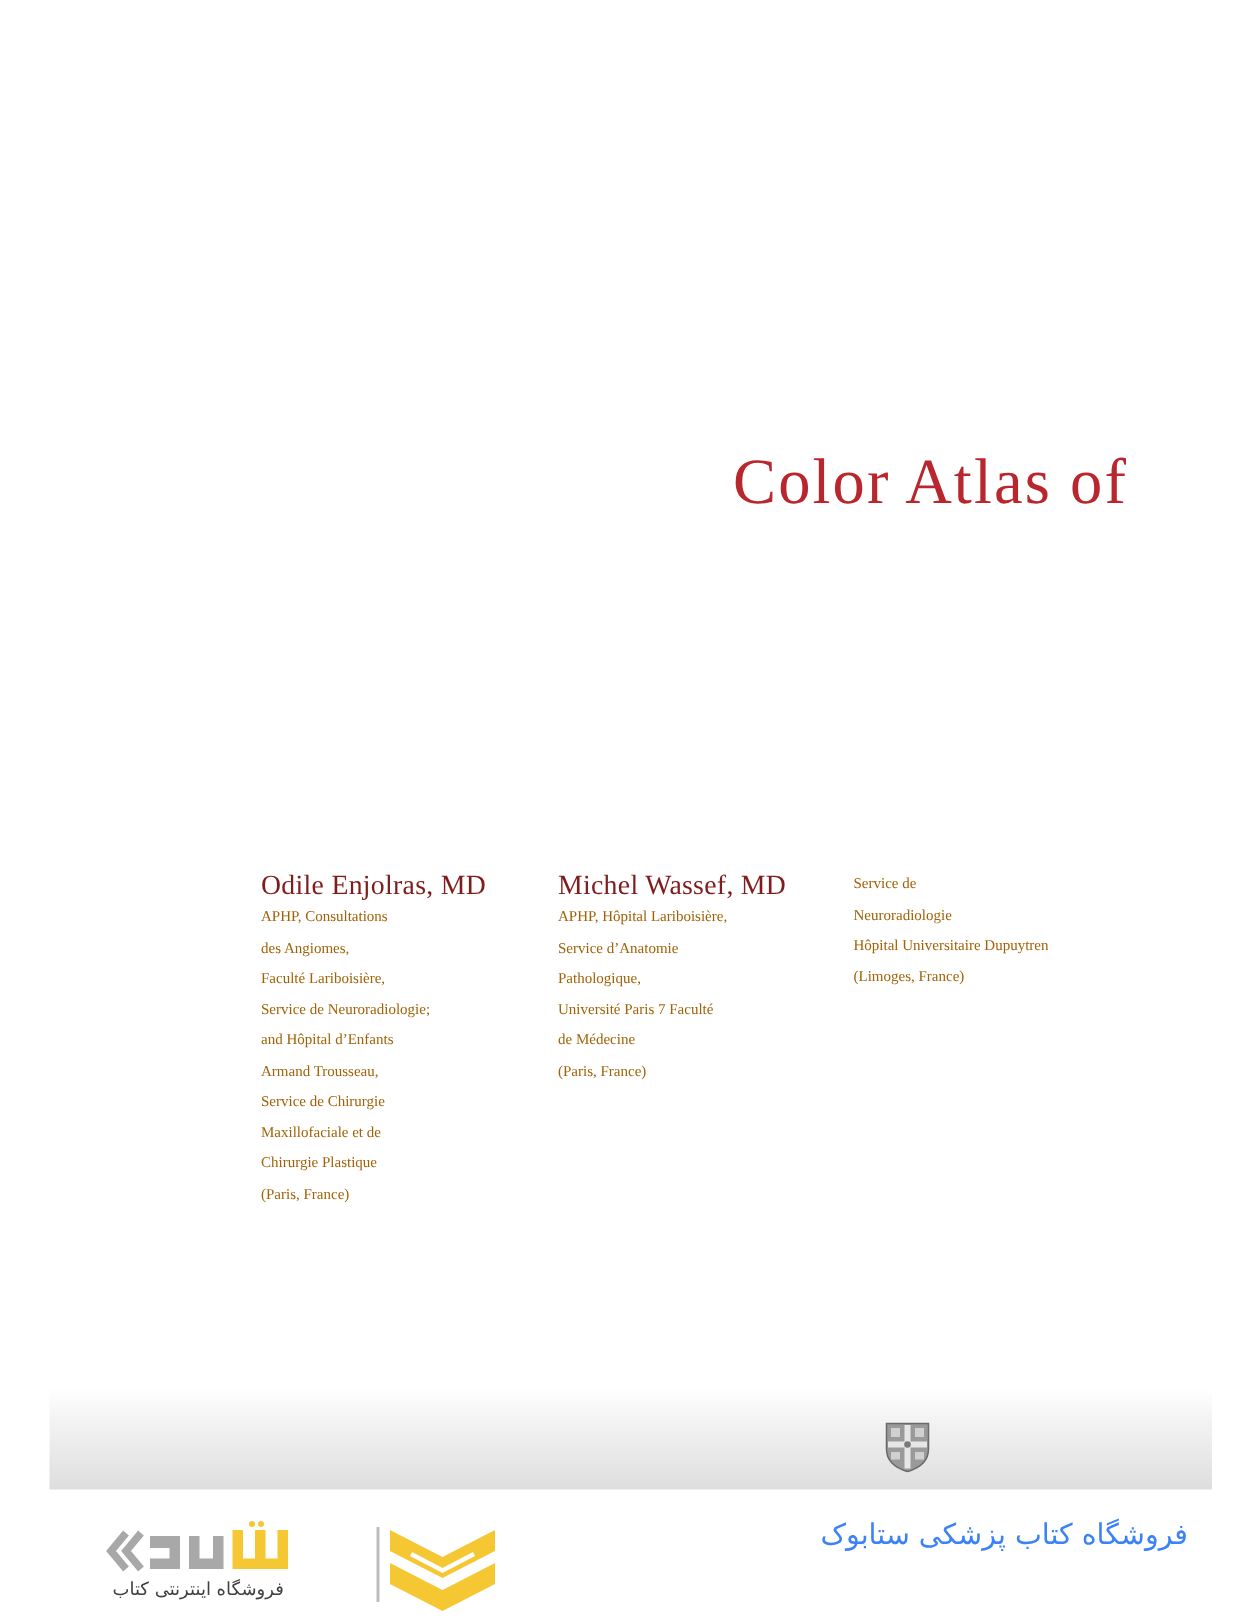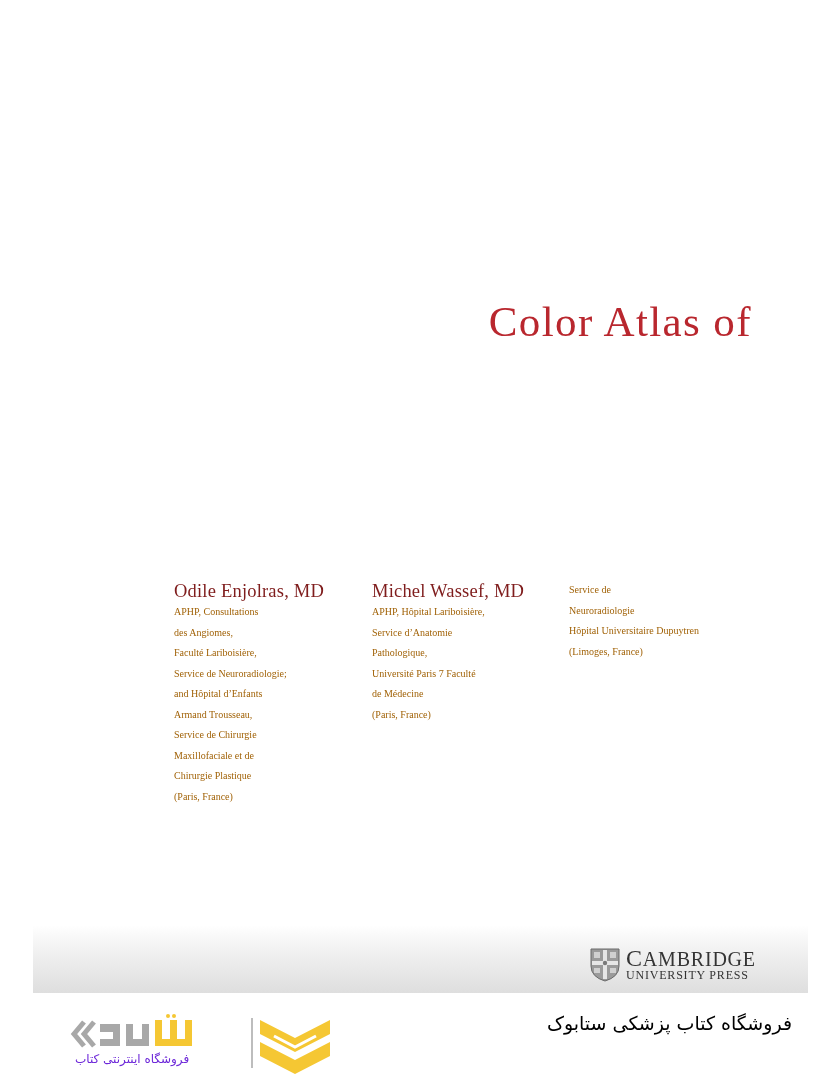--- a/index.html
+++ b/index.html
@@ -28,32 +28,32 @@
     .cup {
       position: absolute; left: 590px; top: 948px; display: flex; align-items: center;
     }
     .crest { width: 30px; height: 34px; margin-right: 6px; }
     .cup-text { font-family: "Liberation Serif", "DejaVu Serif", serif; color: #333; }
     .cup-line1 { font-size: 20px; line-height: 20px; letter-spacing: 0.8px; }
     .cup-line1 .big { font-size: 24px; }
     .cup-line2 { font-size: 12px; line-height: 13px; letter-spacing: 0.8px; }
     .setabook-text { position: absolute; right: 44px; top: 1010px; text-align: right; }
     .persian {
-      font-family: "DejaVu Sans", sans-serif; font-size: 19px; color: #000000; direction: rtl; line-height: 26px;
+      font-family: "DejaVu Sans", sans-serif; font-size: 19px; color: #3b82f6; direction: rtl; line-height: 26px;
       margin-right: 4px;
     }
     .url {
       font-family: "DejaVu Sans", sans-serif; font-size: 23px; letter-spacing: 7.5px; color: #111;
       margin-top: 6px; white-space: nowrap;
     }
     .url .hl { color: #f5c200; }
     .logo { position: absolute; left: 70px; top: 1012px; width: 270px; height: 62px; }
     .logo-sub {
       position: absolute; left: 75px; top: 1052px; font-family: "DejaVu Sans", sans-serif;
-      font-size: 12px; color: #6d28d9; direction: rtl; width: 120px; text-align: left;
+      font-size: 12px; color: #404040; direction: rtl; width: 120px; text-align: left;
     }
   </style>
 </head>
 <body>
 
 <div class="title-block">
   <span class="title-line">Color Atlas of</span>
 </div>
 
 <div class="author-col" id="col1">
@@ -95,24 +95,20 @@
     <rect x="13" y="2" width="4" height="29" fill="#e6e6e6"></rect>
     <rect x="2" y="13" width="26" height="4" fill="#e6e6e6"></rect>
     <g fill="#d0d0d0">
       <rect x="4" y="4" width="6" height="6"></rect>
         <rect x="20" y="4" width="6" height="6"></rect>
       <rect x="4" y="20" width="6" height="5"></rect>
         <rect x="20" y="20" width="6" height="5"></rect>
     </g>
     <circle cx="15" cy="15" r="2.2" fill="#7a7a7a"></circle>
   </svg>
-  <div class="cup-text">
-    <div class="cup-line1"><span class="big">C</span><span>AMBRIDGE</span></div>
-    <div class="cup-line2">UNIVERSITY PRESS</div>
-  </div>
 </div>
 
 <svg class="logo" viewBox="0 0 270 62">
 
   <g fill="none" stroke="#a8a8a8" stroke-width="5" stroke-linejoin="miter">
     <polyline points="14,10 4,22 14,34"></polyline>
     <polyline points="24,10 14,22 24,34"></polyline>
   </g>
 
   <path d="M30 12 H50 V34 H30 V27 H43 V20 H30 Z" fill="#a8a8a8"></path>

